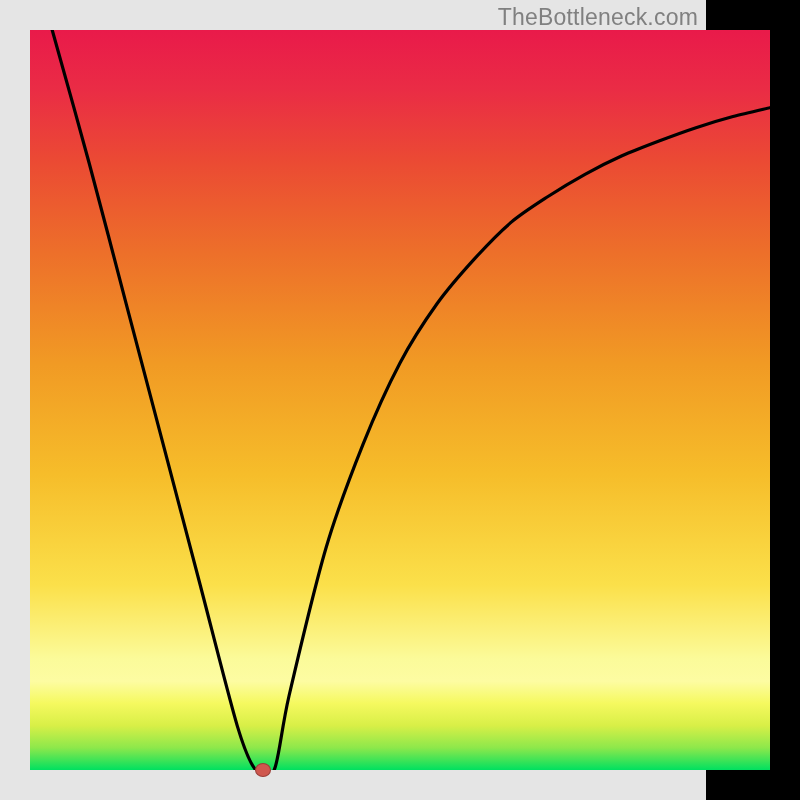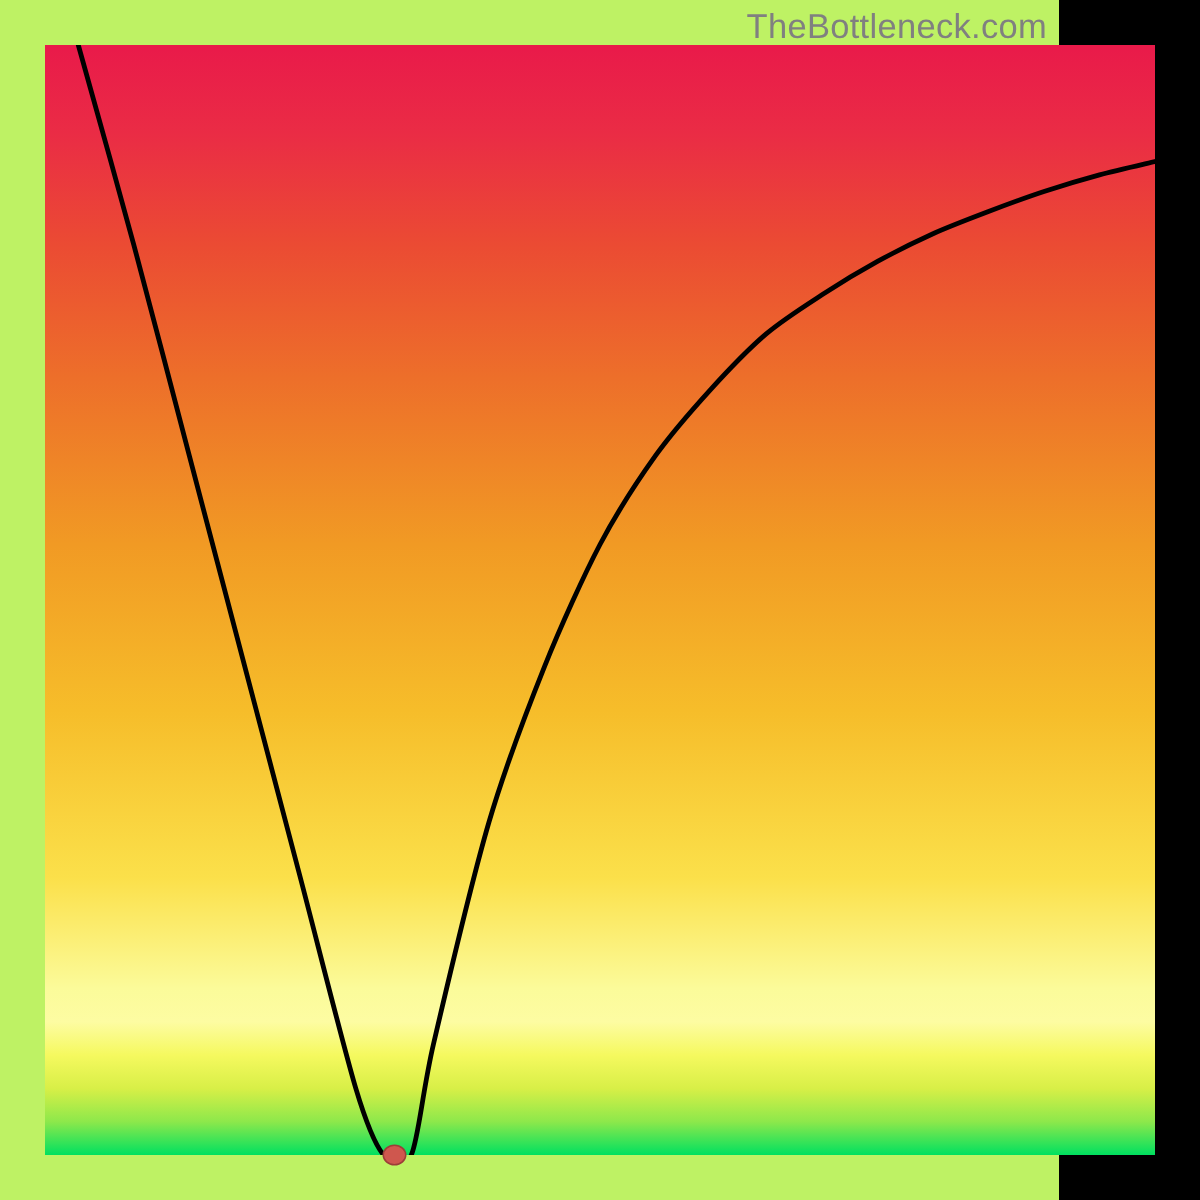--- a/index.html
+++ b/index.html
@@ -8,21 +8,21 @@
     width: 800px;
     height: 800px;
     background: #000;
     overflow: hidden;
     font-family: Arial, Helvetica, sans-serif;
   }
   .frame {
     position: relative;
     width: 706px;
     height: 800px;
-    background: #bef264;
+    background: #e5e5e5;
   }
   .plot-area {
     position: absolute;
     left: 30px;
     top: 30px;
     width: 740px;
     height: 740px;
     
     background: linear-gradient(
       to top,

